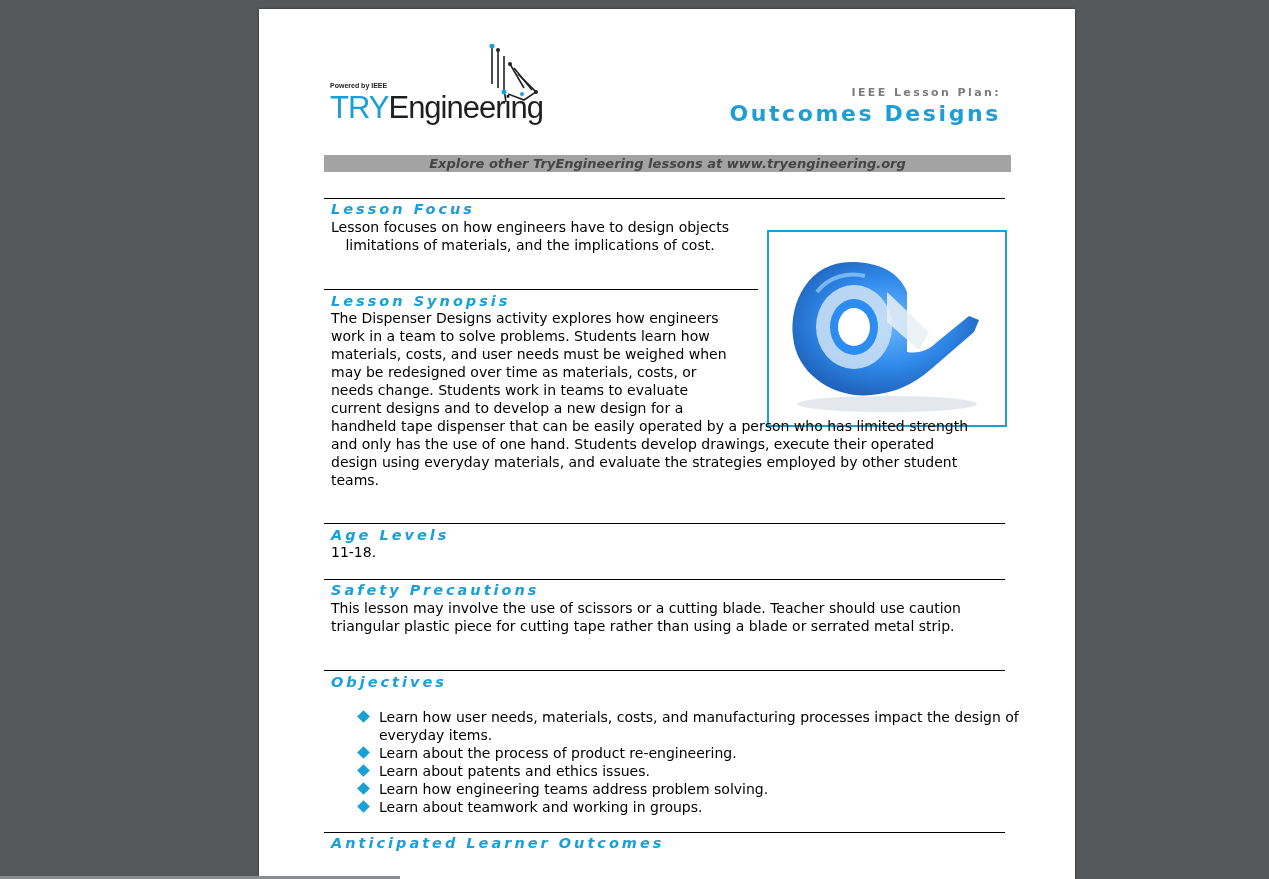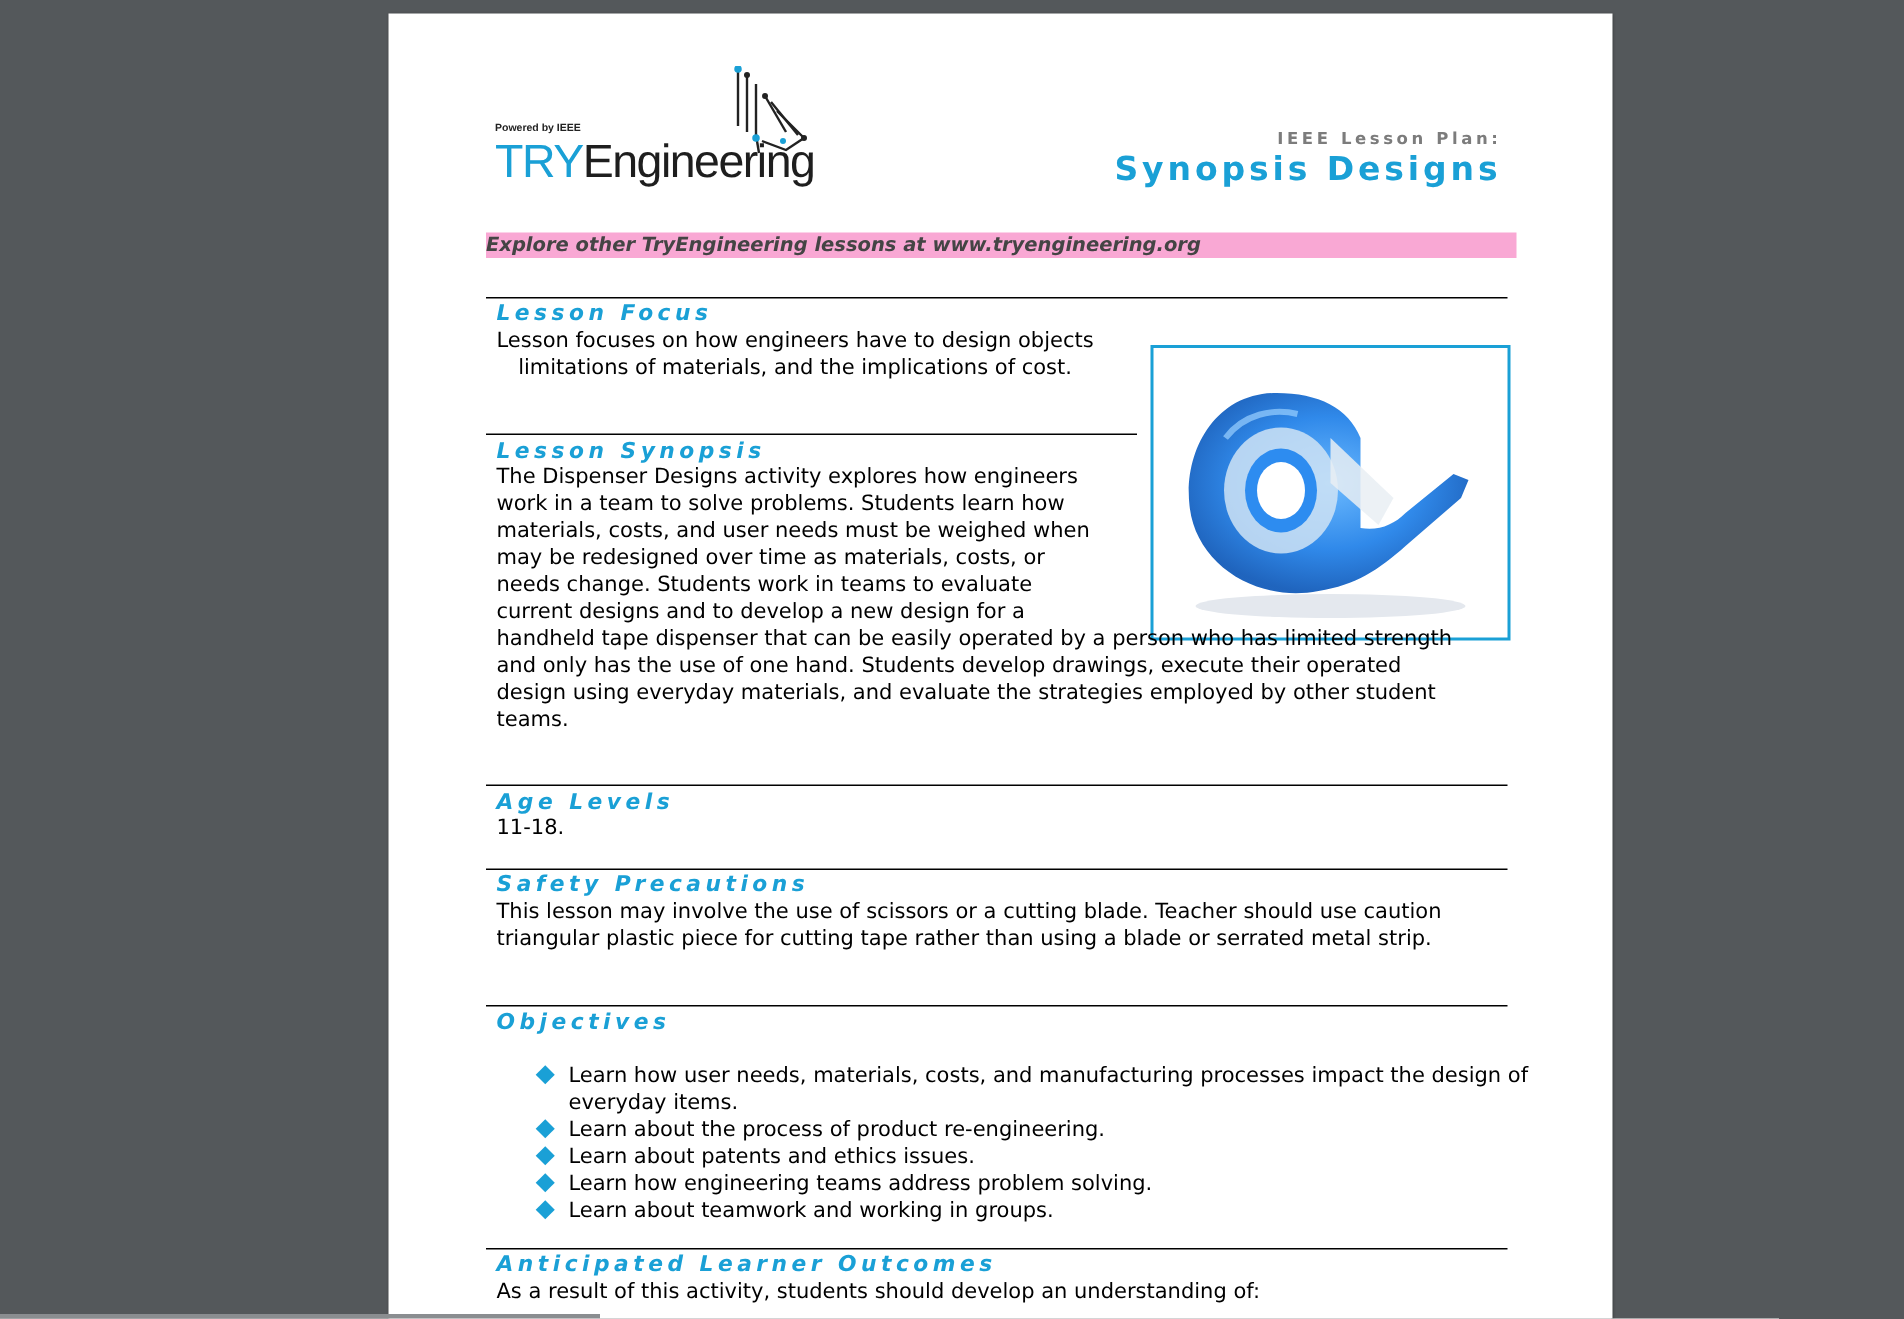--- a/index.html
+++ b/index.html
@@ -13,21 +13,21 @@
     background:#ffffff; box-shadow:0 0 2px rgba(0,0,0,.5);
   }
   .logo { position:absolute; left:71px; top:35px; width:220px; height:85px; }
   .powered { position:absolute; left:0; top:38px; font-size:7px; font-weight:bold; color:#222; font-family:"Liberation Sans", sans-serif; }
   .brand { position:absolute; left:0; top:47px; font-family:"Liberation Sans", sans-serif; font-size:31px; letter-spacing:-1px; line-height:34px; }
   .brand .try { color:#1aa0d6; font-weight:normal; }
   .brand .eng { color:#1e1e1e; }
   .logo svg { position:absolute; left:150px; top:0; }
   .header-sub { position:absolute; right:74px; top:77px; font-size:11px; font-weight:bold; letter-spacing:2.4px; color:#7c7c7c; }
   .header-title { position:absolute; right:74px; top:92px; font-size:22px; font-weight:bold; letter-spacing:2.6px; color:#1aa0d6; }
-  .banner { position:absolute; left:65px; top:146px; width:687px; height:17px; background:#f9a8d4; text-align:left; font-size:13px; font-weight:bold; font-style:italic; color:#444; line-height:17px; }
+  .banner { position:absolute; left:65px; top:146px; width:687px; height:17px; background:#a3a3a3; text-align:center; font-size:13px; font-weight:bold; font-style:italic; color:#444; line-height:17px; }
   .rule { position:absolute; height:1px; background:#000; }
   .sec-title { position:absolute; left:72px; font-size:14.5px; font-weight:bold; font-style:italic; letter-spacing:3px; color:#1aa0d6; line-height:16px; }
   .txt { position:absolute; left:72px; font-size:14px; line-height:18px; color:#000; }
   .photo { position:absolute; left:508px; top:221px; width:236px; height:193px; border:2px solid #1aa0d6; background:#fff; }
   .bullets { position:absolute; left:98px; top:699px; margin:0; padding:0; list-style:none; }
   .bullets li { position:relative; padding-left:22px; font-size:14px; line-height:18px; width:640px; }
   .bullets li .diamond { position:absolute; left:2px; top:4px; width:9px; height:9px; background:#1aa0d6; transform:rotate(45deg); }
   .scrollbar-bottom { position:absolute; left:0; bottom:0; width:400px; height:3px; background:#8a8d90; }
 </style>
 </head>
@@ -57,21 +57,21 @@
       </g>
       <g fill="#222">
         <circle cx="18" cy="6" r="2"></circle>
         <circle cx="30" cy="20" r="2"></circle>
         <circle cx="56" cy="48" r="2"></circle>
       </g>
     </svg>
   </div>
 
   <div class="header-sub">IEEE Lesson Plan:</div>
-  <div class="header-title">Synopsis Designs</div>
+  <div class="header-title">Outcomes Designs</div>
 
   <div class="banner">Explore other TryEngineering lessons at www.tryengineering.org</div>
 
   <div class="rule" style="left:65px; top:189px; width:681px;"></div>
 
   <div class="sec-title" style="top:192px;">Lesson Focus</div>
   <div class="txt" style="top:209px;text-align:center;">
     <div>Lesson focuses on how engineers have to design objects</div>
     <div>limitations of materials, and the implications of cost.</div>
   </div>
@@ -128,16 +128,15 @@
   <ul class="bullets">
     <li><span class="diamond"></span><span>Learn how user needs, materials, costs, and manufacturing processes impact the design of everyday items.</span></li>
     <li><span class="diamond"></span><span>Learn about the process of product re-engineering.</span></li>
     <li><span class="diamond"></span><span>Learn about patents and ethics issues.</span></li>
     <li><span class="diamond"></span><span>Learn how engineering teams address problem solving.</span></li>
     <li><span class="diamond"></span><span>Learn about teamwork and working in groups.</span></li>
   </ul>
 
   <div class="rule" style="left:65px; top:823px; width:681px;"></div>
   <div class="sec-title" style="top:826px;">Anticipated Learner Outcomes</div>
-  <div class="txt" style="top:843px;">As a result of this activity, students should develop an understanding of:</div>
 </div>
 
 <div class="scrollbar-bottom"></div>
 
 </body></html>

